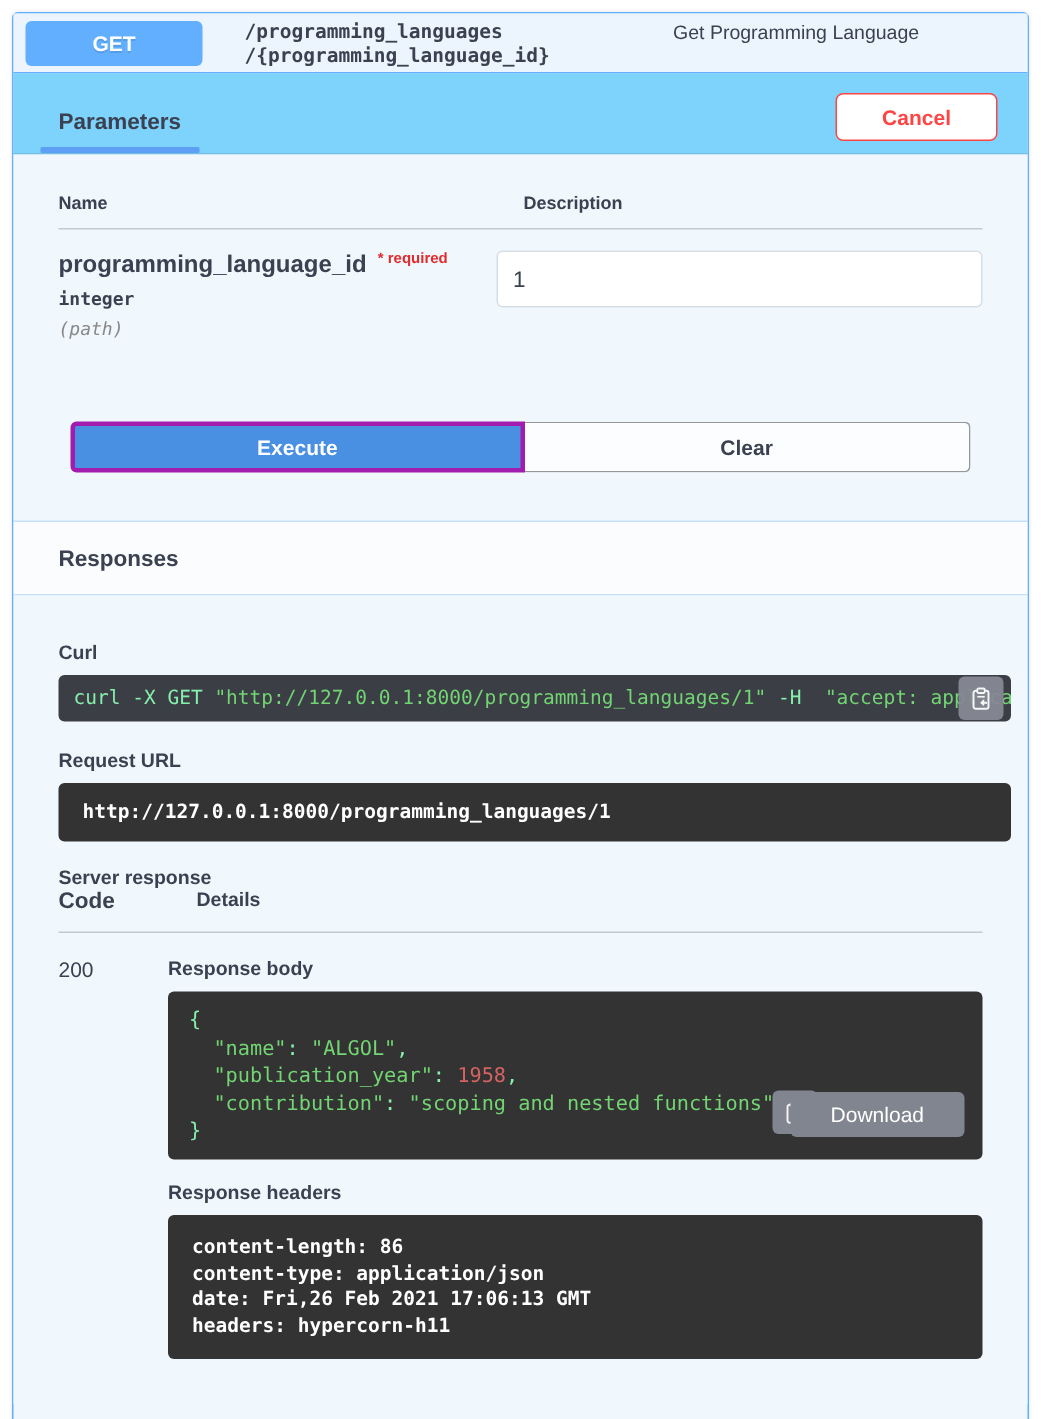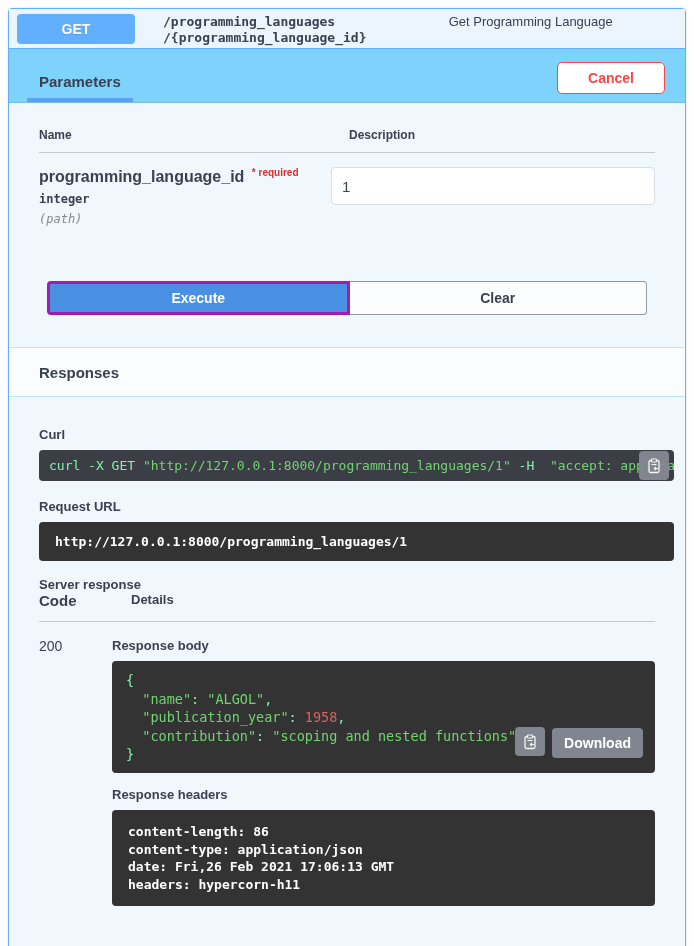--- a/index.html
+++ b/index.html
@@ -159,23 +159,23 @@
     background: #333; border-radius: 4px;
     padding: 10px 14px; width: 543px; height: 112px;
     font-size: 13.5px; line-height: 18.5px;
     color: #fff; white-space: pre; overflow: hidden;
     margin-bottom: 14px;
   }
   .body-copy { right: 110px; bottom: 17px; top: auto; }
   .download-btn {
     position: absolute; right: 12px; bottom: 15px;
     background: #80858f; color: #fff;
-    font-weight: bold; font-size: 14px;
+    font-weight: normal; font-size: 14px;
     border: none; border-radius: 4px;
-    padding: 7px 12px; cursor: pointer;
+    padding: 7px 27px; cursor: pointer;
     font-family: "Liberation Sans", sans-serif;
   }
   .response-headers-block {
     background: #333; border-radius: 4px;
     padding: 13px 16px; width: 543px;
     font-size: 13px; font-weight: bold; line-height: 17.5px;
     color: #fff; white-space: pre; overflow: hidden;
   }
 </style>
 </head>

